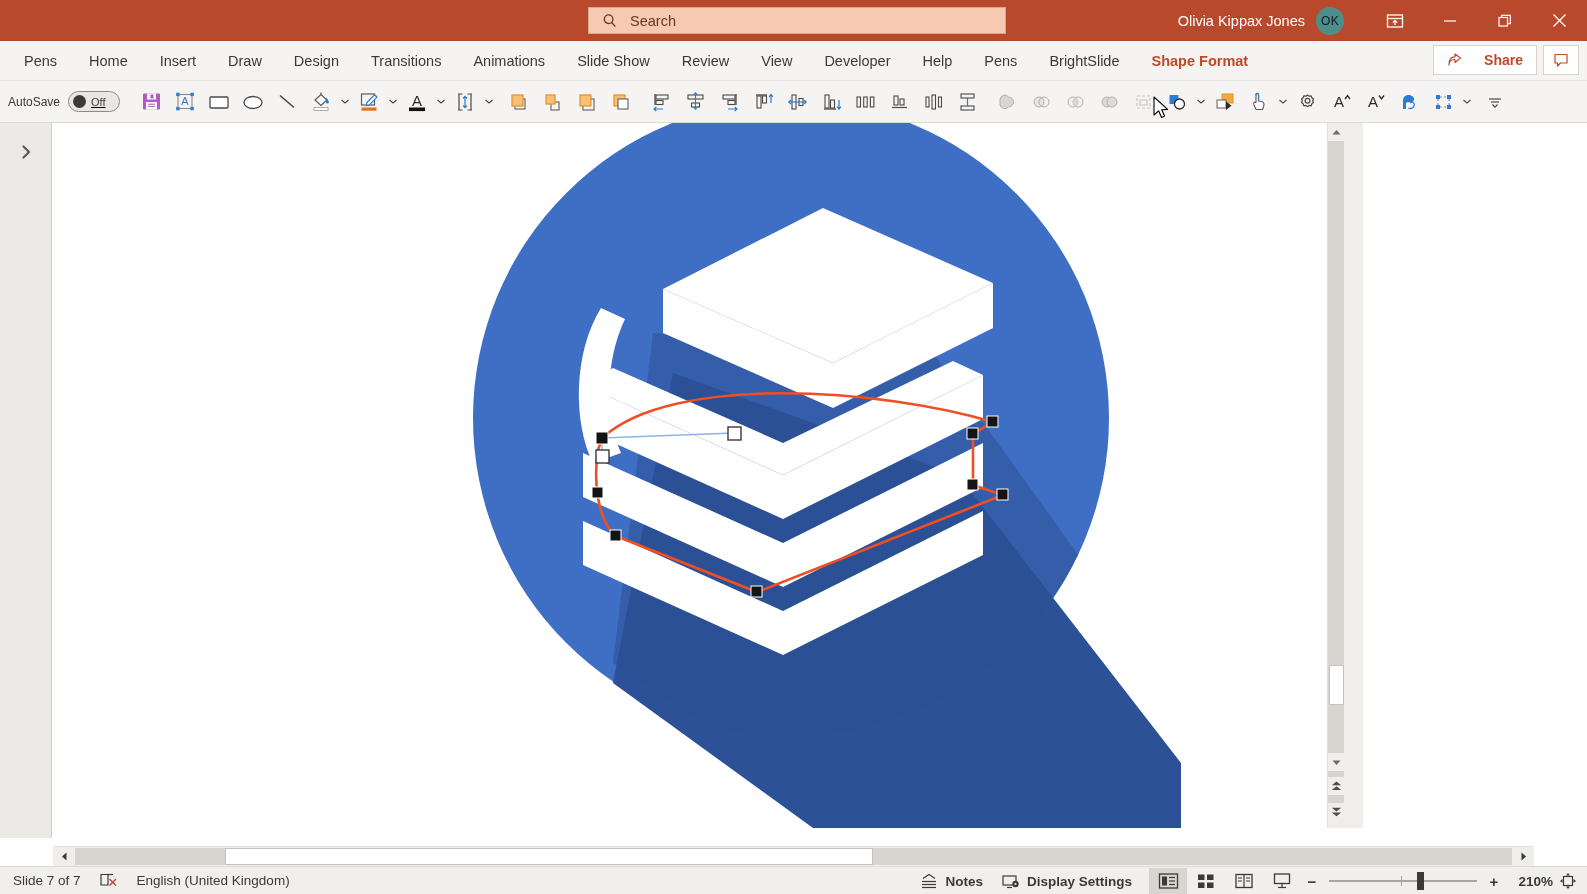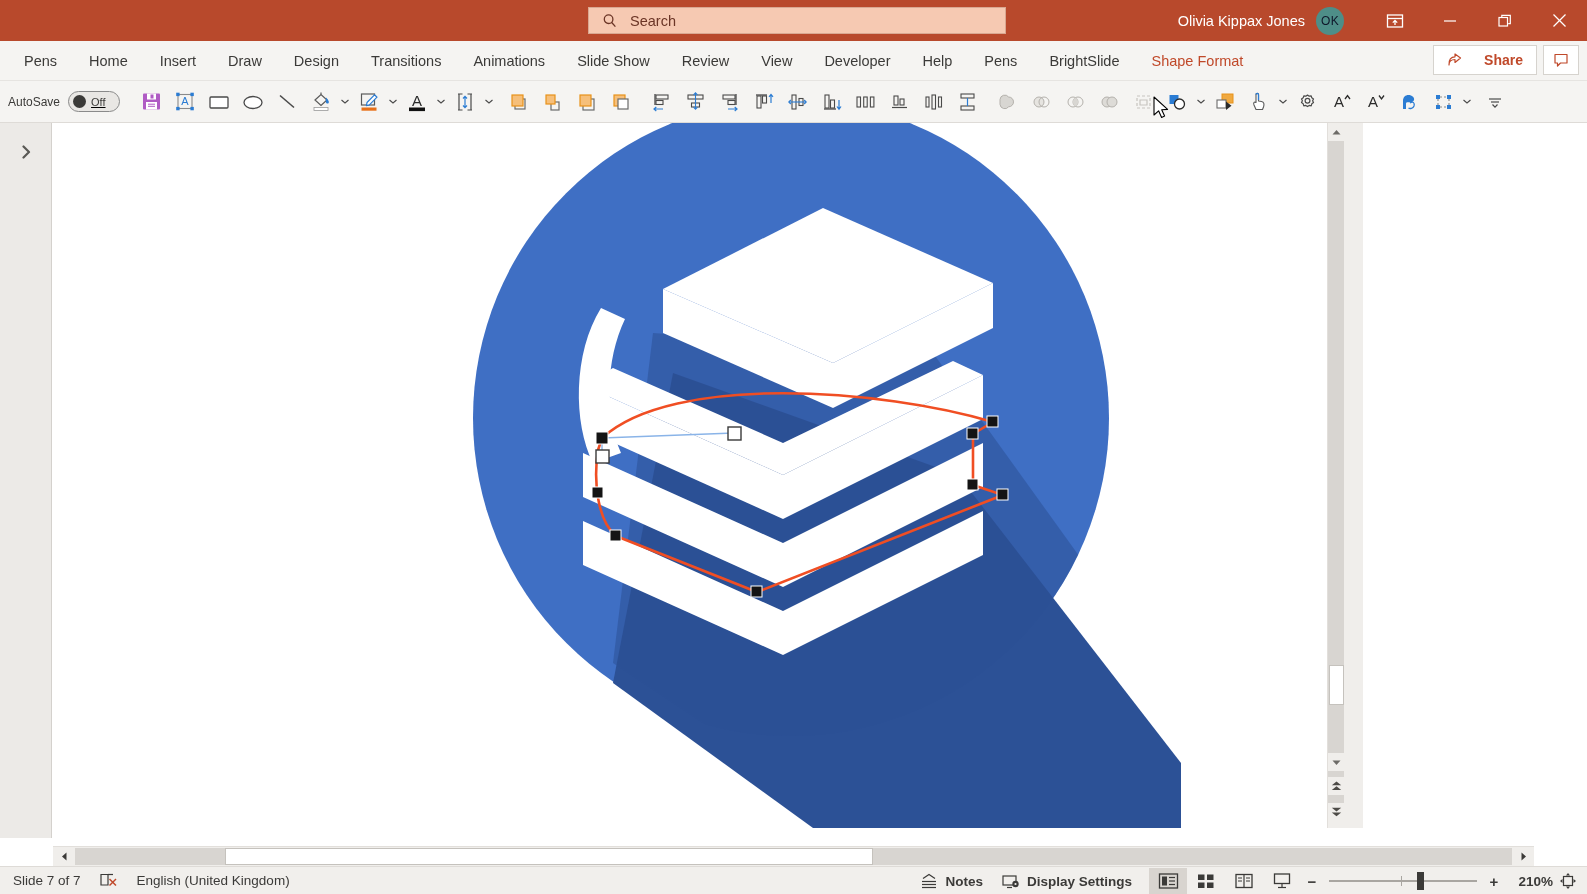--- a/index.html
+++ b/index.html
@@ -49,21 +49,21 @@
   
   .ribbon {
     position: absolute; left: 0; top: 41px; width: 1587px; height: 40px;
     background: #f5f4f2; border-bottom: 1px solid #e6e4e1;
     display: flex; align-items: center;
   }
   .rtab {
     height: 40px; padding: 0 16px; display: flex; align-items: center;
     font-size: 14.5px; color: #3b3a38; white-space: nowrap;
   }
-  .rtab.active { color: #c0492a; font-weight: normal; }
+  .rtab.active { color: #c0492a; font-weight: bold; }
   .ribbon-right { position: absolute; right: 8px; top: 4px; display: flex; align-items: center; gap: 6px; }
   .share-btn {
     height: 30px; padding: 0 13px; display: flex; align-items: center; gap: 22px;
     border: 1px solid #d6d3ce; background: #fff; color: #c0492a;
     font-size: 14px; font-weight: bold; margin-left: 41px;
   }
   .comment-btn {
     width: 36px; height: 30px; display: flex; align-items: center; justify-content: center;
     border: 1px solid #d6d3ce; background: #fff; color: #c0492a;
   }

